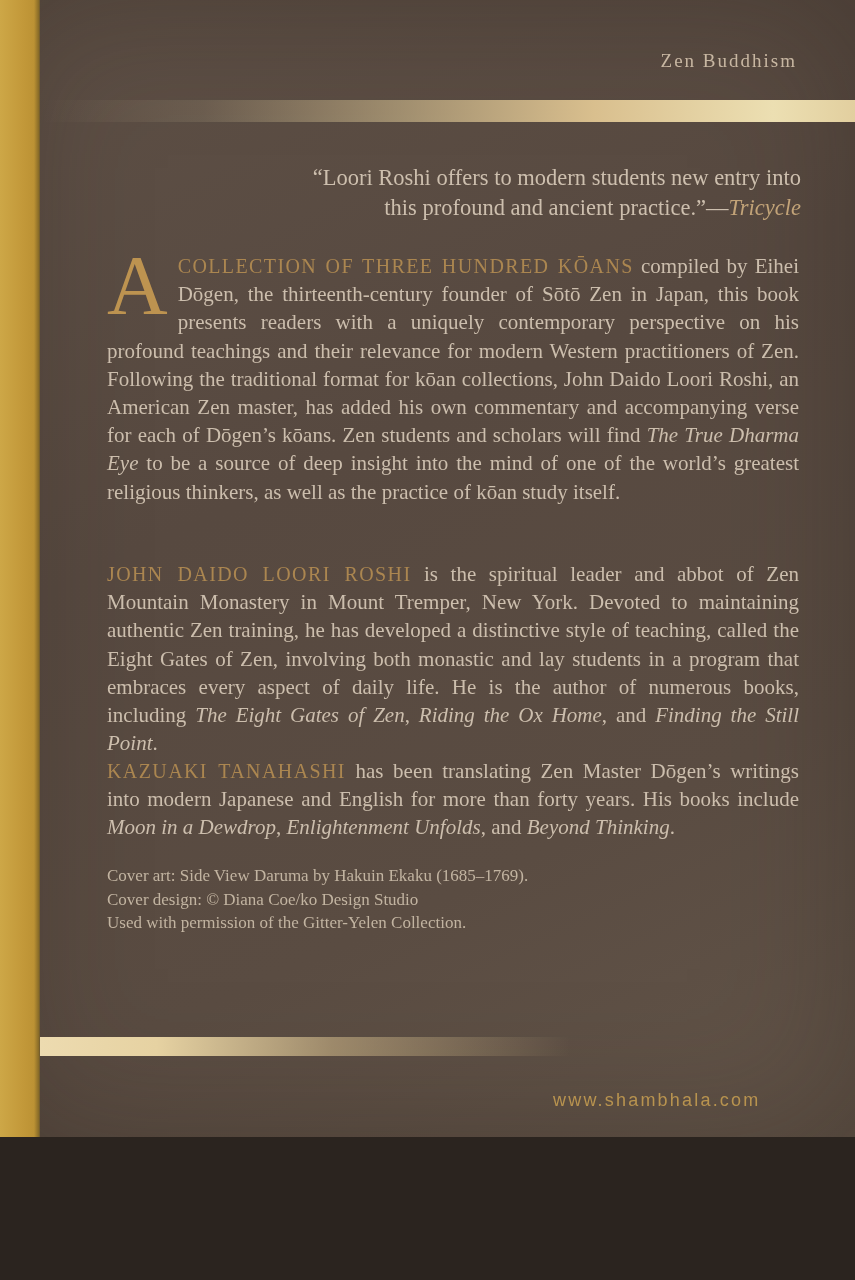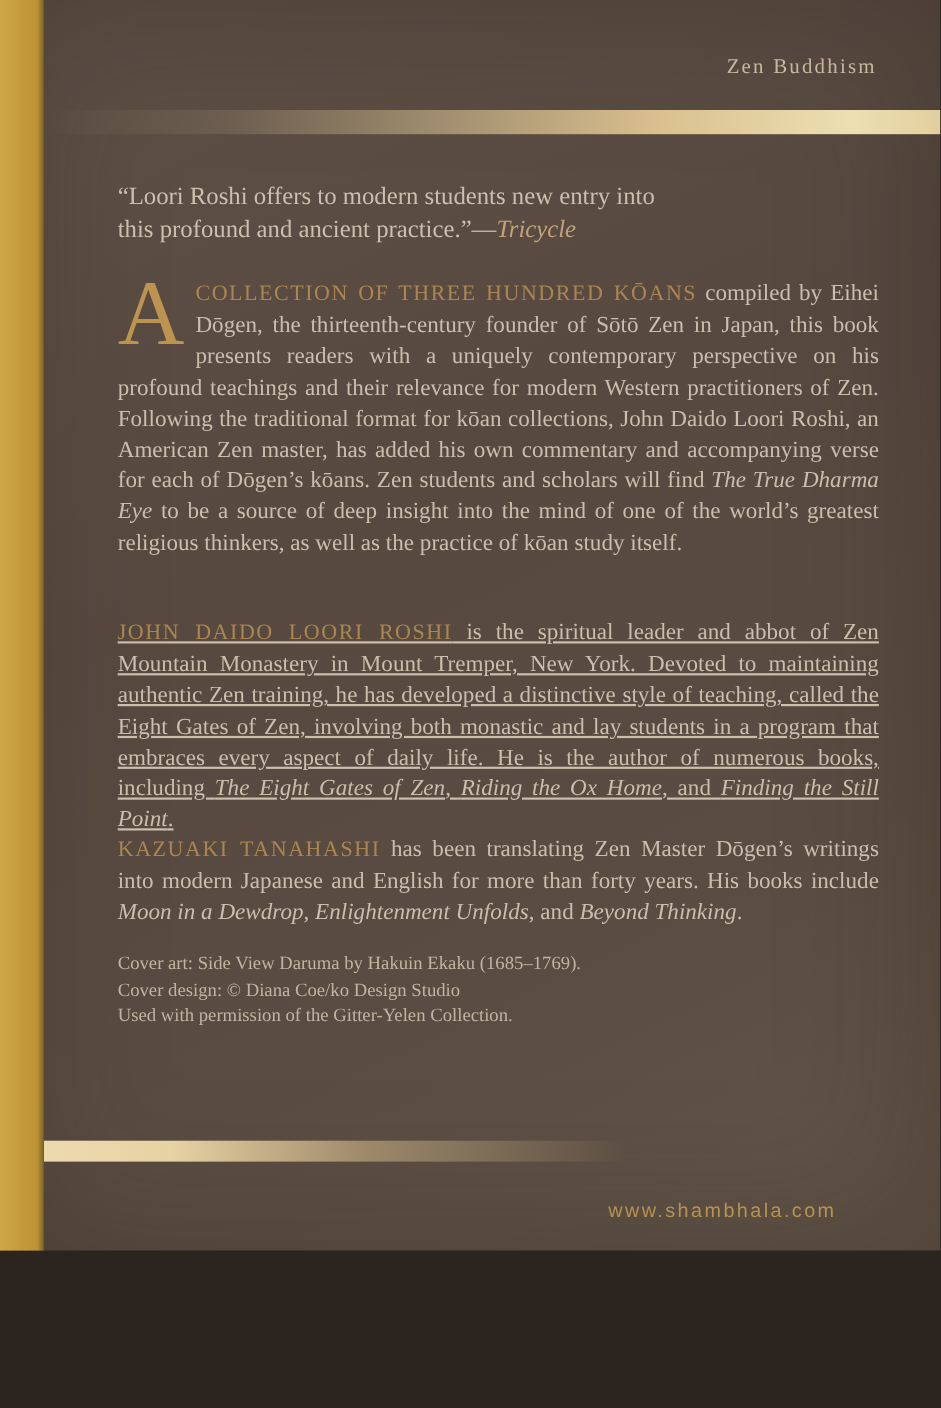--- a/index.html
+++ b/index.html
@@ -22,28 +22,28 @@
     position:absolute; left:40px; top:1037px; width:530px; height:19px;
     background: linear-gradient(90deg, #eddbb0 0%, #e6d2a2 22%, rgba(213,189,141,0.55) 55%,
       rgba(120,104,88,0) 100%);
   }
   .category {
     position:absolute; top:50px; right:58px;
     font-size:19px; letter-spacing:2px; color:#c8b7a2;
   }
   .quote {
     position:absolute; top:163px; left:107px; width:694px;
-    text-align:left; font-size:22.5px; line-height:30px; color:#cdbfae;
+    text-align:right; font-size:22.5px; line-height:30px; color:#cdbfae;
   }
   .body-para {
     position:absolute; left:107px; width:692px;
     font-size:21px; line-height:28.2px; color:#ccbead; text-align:justify;
   }
   #para-description { top:252px; }
-  #para-loori      { top:560px;text-decoration:underline; }
+  #para-loori      { top:560px; }
   #para-tanahashi  { top:757px; }
   .dropcap {
     float:left; font-size:84px; line-height:60px; padding:4px 10px 0 0;
     color:#bd9350; font-weight:400;
   }
   .seg-italic { font-style:italic; }
   .seg-smallcaps { color:#ab8650; letter-spacing:1.4px; font-size:20px;margin-top:40px; }
   .seg-golditalic { font-style:italic; color:#c2a378; }
   .credits {
     position:absolute; top:864px; left:107px;

